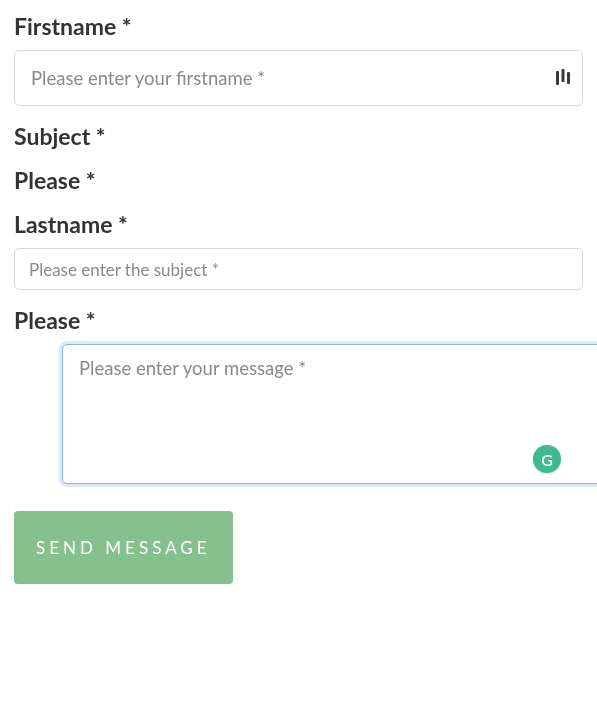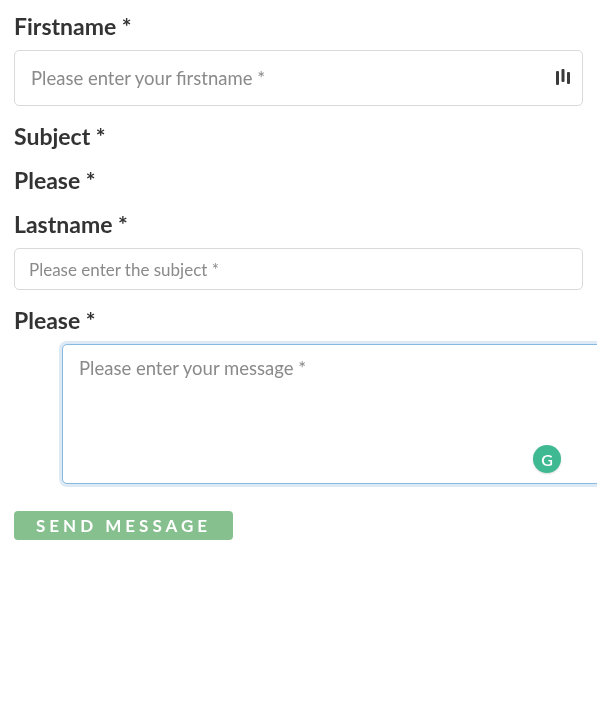--- a/index.html
+++ b/index.html
@@ -84,24 +84,24 @@
     align-items: center;
     justify-content: center;
     box-shadow: 0 1px 2px rgba(0,0,0,0.15);
   }
   .send-btn {
     display: inline-block;
     background: #86c08e;
     color: #ffffff;
     border: none;
     border-radius: 4px;
-    padding: 4px 22px;
+    padding: 26px 22px;
     font-size: 17px;
     letter-spacing: 4px;
-    font-weight: 700;
+    font-weight: 400;
     cursor: pointer;
     margin-top: 8px;
     font-family: inherit;
   }
 </style>
 </head>
 <body>
 
 <form>
 

